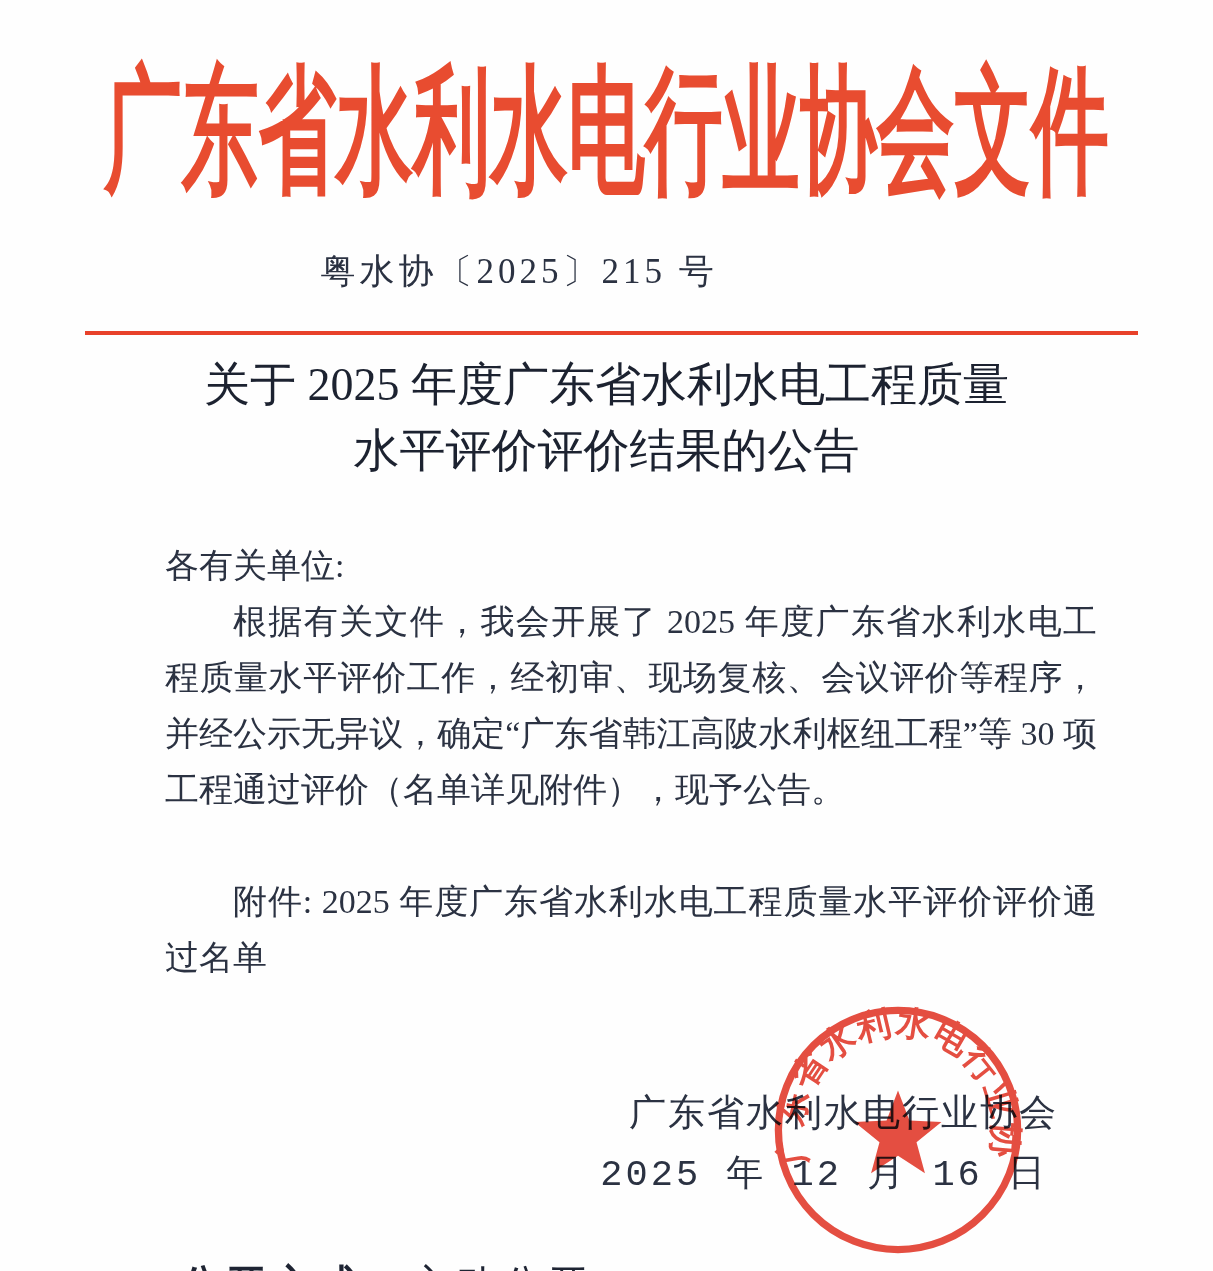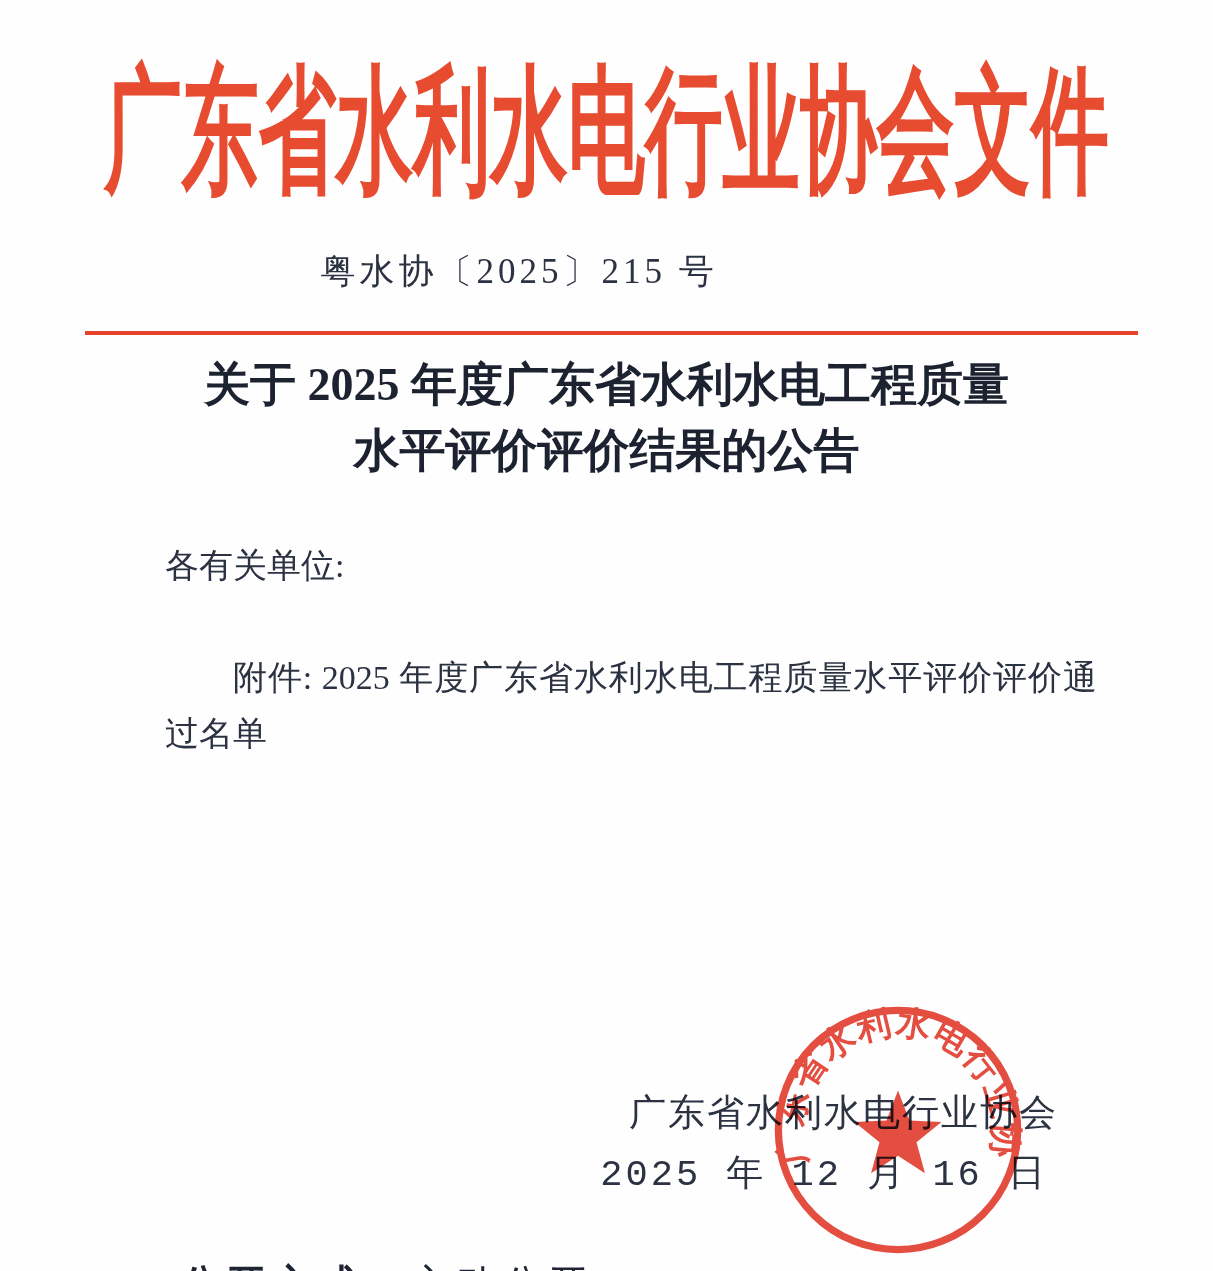--- a/index.html
+++ b/index.html
@@ -35,21 +35,21 @@
   
   .red-rule{
     position:absolute;top:331px;left:85px;width:1053px;height:4px;
     background:var(--divider-red,#e8412a);
   }
   
   .doc-title{
     position:absolute;top:352px;left:60px;width:1093px;
     text-align:center;
     font-size:46px;
-    font-weight:bold;
+    font-weight:normal;
     line-height:66px;
     white-space:pre-line;
     color:var(--title-ink,#1c2230);
     font-family:"Liberation Serif","DejaVu Serif",serif;
   }
   
   .body-block{
     position:absolute;top:538px;left:165px;width:932px;
     font-size:34px;line-height:56px;
     color:var(--ink,#2b3242);
@@ -103,20 +103,21 @@
 
   <div class="doc-number">粤水协〔2025〕215 号</div>
 
   <div class="red-rule"></div>
 
   <div class="doc-title">关于 2025 年度广东省水利水电工程质量
 水平评价评价结果的公告</div>
 
   <div class="body-block">
     <p class="salutation">各有关单位:</p>
+    <p class="body-paragraph">根据有关文件，我会开展了 2025 年度广东省水利水电工程质量水平评价工作，经初审、现场复核、会议评价等程序，并经公示无异议，确定“广东省韩江高陂水利枢纽工程”等 30 项工程通过评价（名单详见附件），现予公告。</p>
     <p class="attachment-note">附件: 2025 年度广东省水利水电工程质量水平评价评价通过名单</p>
   </div>
 
   <div class="signature-block">
     <div class="signature-org">广东省水利水电行业协会</div>
     <div class="signature-date">2025 年 12 月 16 日</div>
   </div>
 
   <svg class="seal" viewBox="0 0 250 250" aria-hidden="true">
     <circle cx="125" cy="125" r="115" fill="none" stroke="var(--stamp-red,#e23a2c)" stroke-width="7"></circle>

